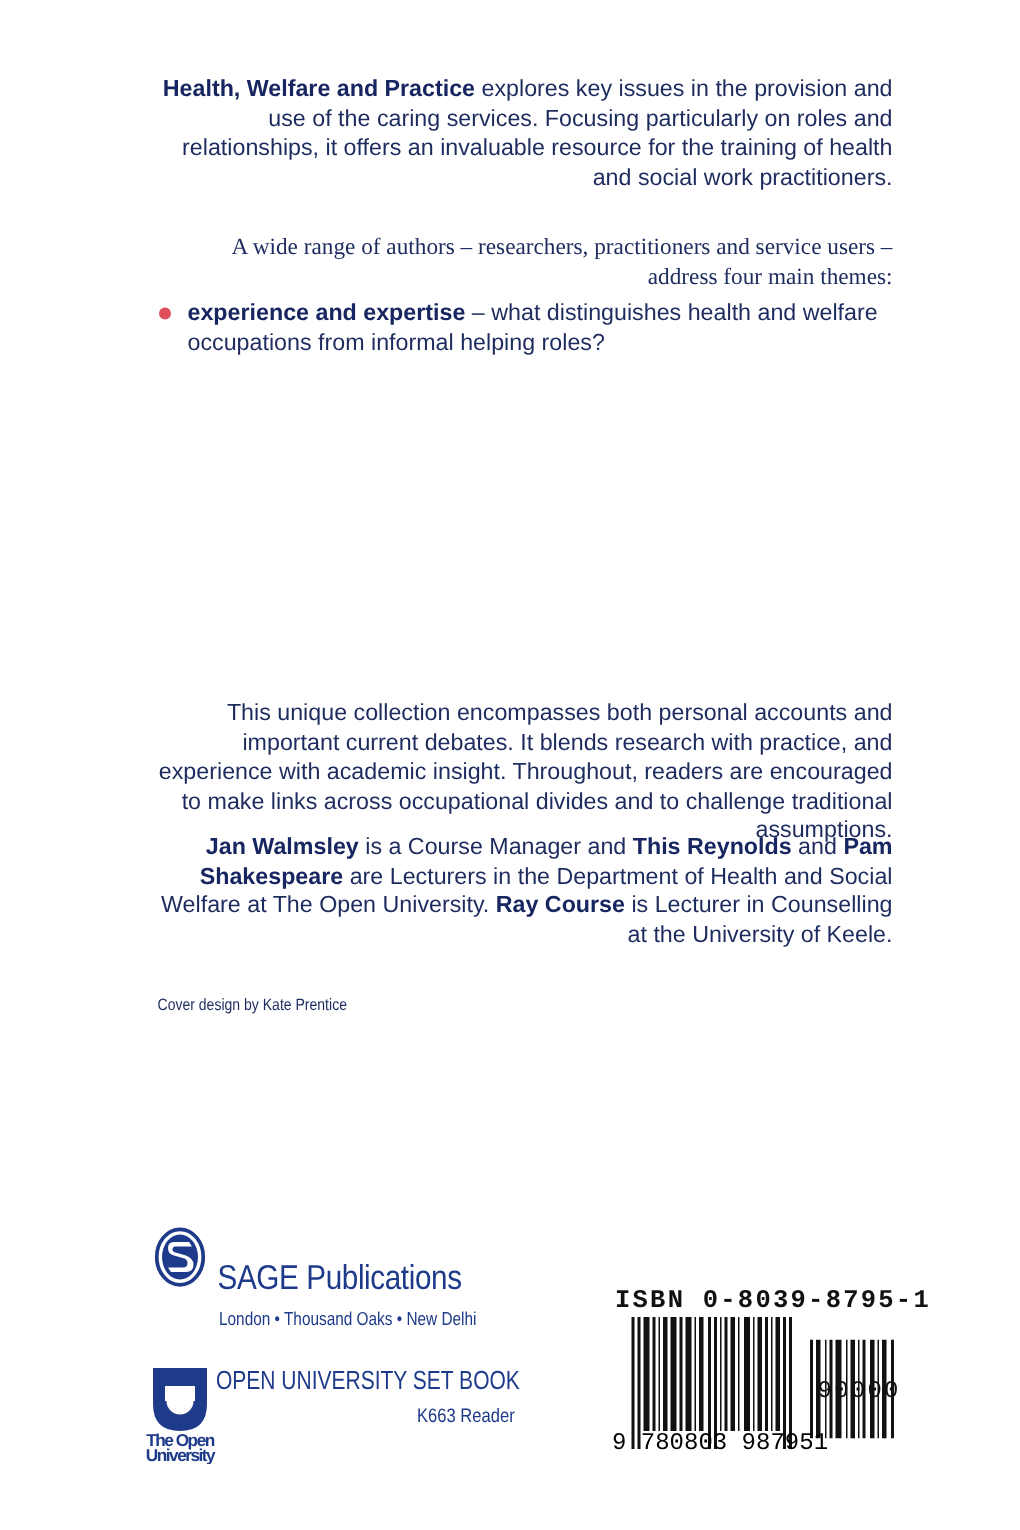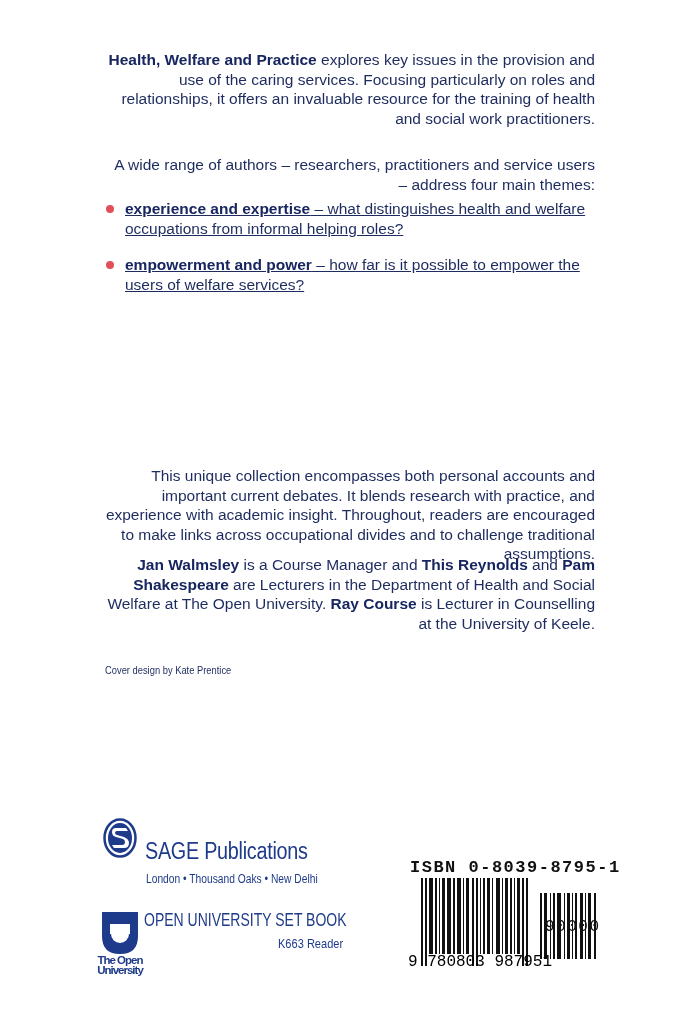--- a/index.html
+++ b/index.html
@@ -1,23 +1,23 @@
 <!DOCTYPE html>
 <html><head>
 <meta charset="utf-8">
 <style>
   html, body { margin:0; padding:0; }
   body { width:680px; height:1020px; background:#ffffff; position:relative; overflow:hidden;
          font-family:"Liberation Sans", sans-serif; color:#1b2a5c; }
   .text { position:absolute; left:105px; width:490px; font-size:15.5px; line-height:19.5px; color:#1d2b5e;text-align:right; }
   b { font-weight:bold; color:#172660; }
   .p1 { top:50px; }
-  .p2 { top:155px; }
+  .p2 { top:155px;font-family:Liberation Serif, serif; }
   .bullets { position:absolute; left:105px; width:490px; top:199px; }
-  .bullet { position:relative; padding-left:20px; margin-bottom:17px; font-size:15.5px; line-height:19.5px; color:#1d2b5e;text-decoration:underline; }
+  .bullet { position:relative; padding-left:20px; margin-bottom:17px; font-size:15.5px; line-height:19.5px; color:#1d2b5e; }
   .dot { position:absolute; left:1px; top:6px; width:8px; height:8px; border-radius:50%; background:#e0505a; }
   .p3 { top:443px;margin-top:23px; }
   .p4 { top:555px; }
   .credit { position:absolute; left:105px; top:664px; font-size:11px; color:#1d2b5e; font-family:"Liberation Sans Narrow","Liberation Sans", sans-serif; transform:scaleX(0.85); transform-origin:left; }
   .sage-logo { position:absolute; left:103px; top:818px; width:34px; height:40px; }
   .sage-name { position:absolute; left:145px; top:838px; font-size:23px; color:#1e3a8a; transform:scaleX(0.86); transform-origin:left; letter-spacing:-0.3px; }
   .sage-cities { position:absolute; left:146px; top:872px; font-size:12.5px; color:#1e3a8a; transform:scaleX(0.82); transform-origin:left; }
   .ou-logo { position:absolute; left:92px; top:910px; width:56px; height:66px; }
   .ou-title { position:absolute; left:144px; top:910px; font-size:17.5px; color:#1e3a8a; transform:scaleX(0.8); transform-origin:left; white-space:nowrap; }
   .ou-reader { position:absolute; left:278px; top:936px; font-size:13px; color:#1e3a8a; transform:scaleX(0.85); transform-origin:left; white-space:nowrap; }
@@ -28,21 +28,20 @@
 </style>
 </head>
 <body>
 
 <div class="text p1"><b>Health, Welfare and Practice</b><span> explores key issues in the provision and use of the caring services. Focusing particularly on roles and relationships, it offers an invaluable resource for the training of health and social work practitioners.</span></div>
 
 <div class="text p2">A wide range of authors – researchers, practitioners and service users – address four main themes:</div>
 
 <div class="bullets">
   <div class="bullet"><span class="dot"></span><b>experience and expertise</b><span> – what distinguishes health and welfare occupations from informal helping roles?</span></div>
-  <div class="bullet"><span class="dot"></span><b>empowerment and power</b><span> – how far is it possible to empower the users of welfare services?</span></div>
 </div>
 
 <div class="text p3">This unique collection encompasses both personal accounts and important current debates. It blends research with practice, and experience with academic insight. Throughout, readers are encouraged to make links across occupational divides and to challenge traditional assumptions.</div>
 
 <div class="text p4"><b>Jan Walmsley</b><span> is a Course Manager and </span><b>This Reynolds</b><span> and </span><b>Pam Shakespeare</b><span> are Lecturers in the Department of Health and Social Welfare at The Open University. </span><b>Ray Course</b><span> is Lecturer in Counselling at the University of Keele.</span></div>
 
 <div class="credit">Cover design by Kate Prentice</div>
 
 <svg class="sage-logo" viewBox="0 0 34 40">
   <ellipse cx="17" cy="20" rx="15.5" ry="18.5" fill="none" stroke="#1e3a8a" stroke-width="2.5"></ellipse>

